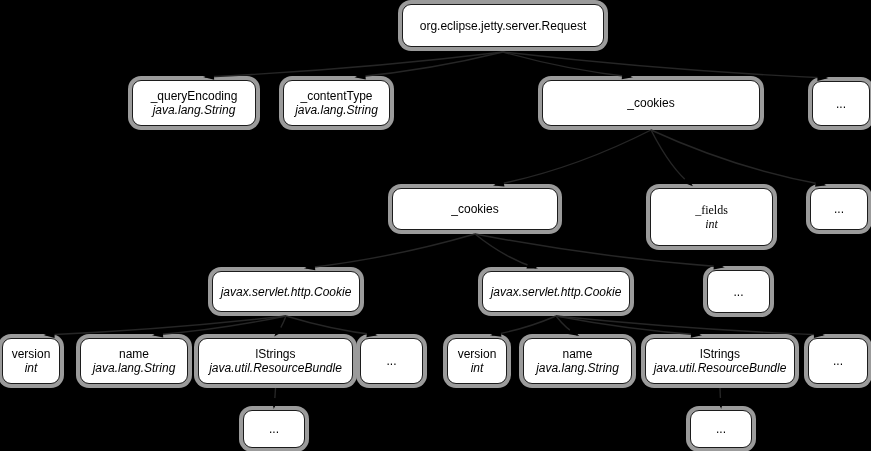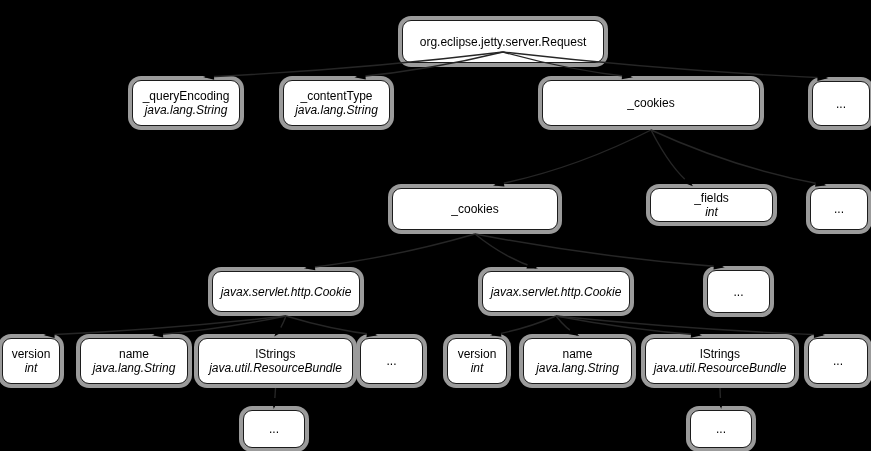--- a/index.html
+++ b/index.html
@@ -17,41 +17,41 @@
     white-space:nowrap;
   }
   .node .it{font-style:italic;}
   .edges{position:absolute;left:0;top:0;pointer-events:none;}
 </style>
 </head>
 <body>
 
 <div class="stage" style="width: 871px; height: 451px; background: rgb(0, 0, 0);">
   <div>
-      <div class="node" style="left: 402px; top: 20px; width: 202px; height: 43px; color: rgb(0, 0, 0); text-align: center;">
+      <div class="node" style="left: 402px; top: 4px; width: 202px; height: 43px; color: rgb(0, 0, 0); text-align: center;">
         <span class="">org.eclipse.jetty.server.Request</span>
       </div>
-      <div class="node" style="left: 132px; top: 80px; width: 108px; height: 46px; color: rgb(0, 0, 0); align-items: center;">
+      <div class="node" style="left: 132px; top: 80px; width: 124px; height: 46px; color: rgb(0, 0, 0); align-items: center;">
         <span class="">_queryEncoding</span>
         <span class="it">java.lang.String</span>
       </div>
       <div class="node" style="left: 283px; top: 80px; width: 107px; height: 46px; color: rgb(0, 0, 0);">
         <span class="">_contentType</span>
         <span class="it">java.lang.String</span>
       </div>
       <div class="node" style="left: 542px; top: 80px; width: 218px; height: 46px; color: rgb(0, 0, 0);">
         <span class="">_cookies</span>
       </div>
       <div class="node" style="left: 812px; top: 81px; width: 58px; height: 45px; color: rgb(0, 0, 0);">
         <span class="">...</span>
       </div>
       <div class="node" style="left: 392px; top: 188px; width: 166px; height: 42px; color: rgb(0, 0, 0);">
         <span class="">_cookies</span>
       </div>
-      <div class="node" style="left: 650px; top: 188px; width: 123px; height: 34px; color: rgb(0, 0, 0);">
+      <div class="node" style="left: 650px; top: 188px; width: 123px; height: 58px; color: rgb(0, 0, 0); font-family: Liberation Serif, serif;">
         <span class="">_fields</span>
         <span class="it">int</span>
       </div>
       <div class="node" style="left: 810px; top: 188px; width: 58px; height: 42px; color: rgb(0, 0, 0);">
         <span class="">...</span>
       </div>
       <div class="node" style="left: 212px; top: 271px; width: 148px; height: 41px; color: rgb(0, 0, 0);">
         <span class="it">javax.servlet.http.Cookie</span>
       </div>
       <div class="node" style="left: 482px; top: 271px; width: 148px; height: 41px; color: rgb(0, 0, 0);">

